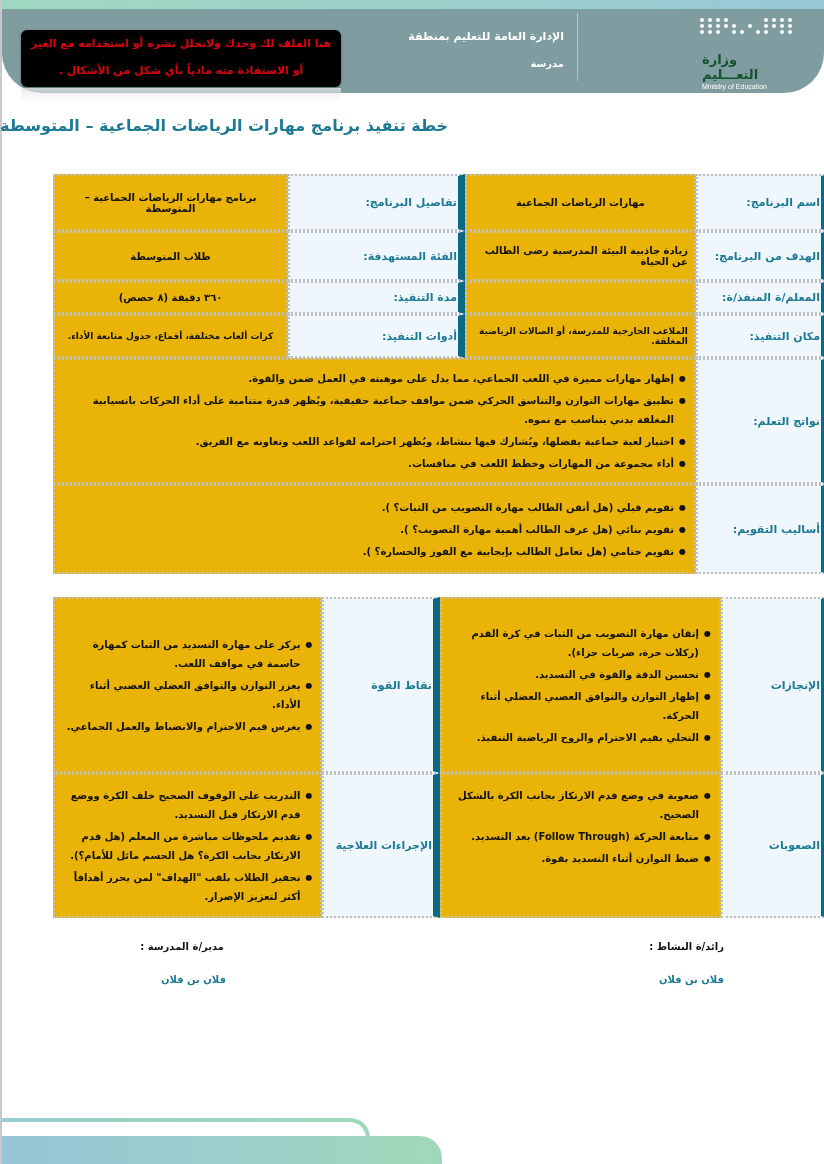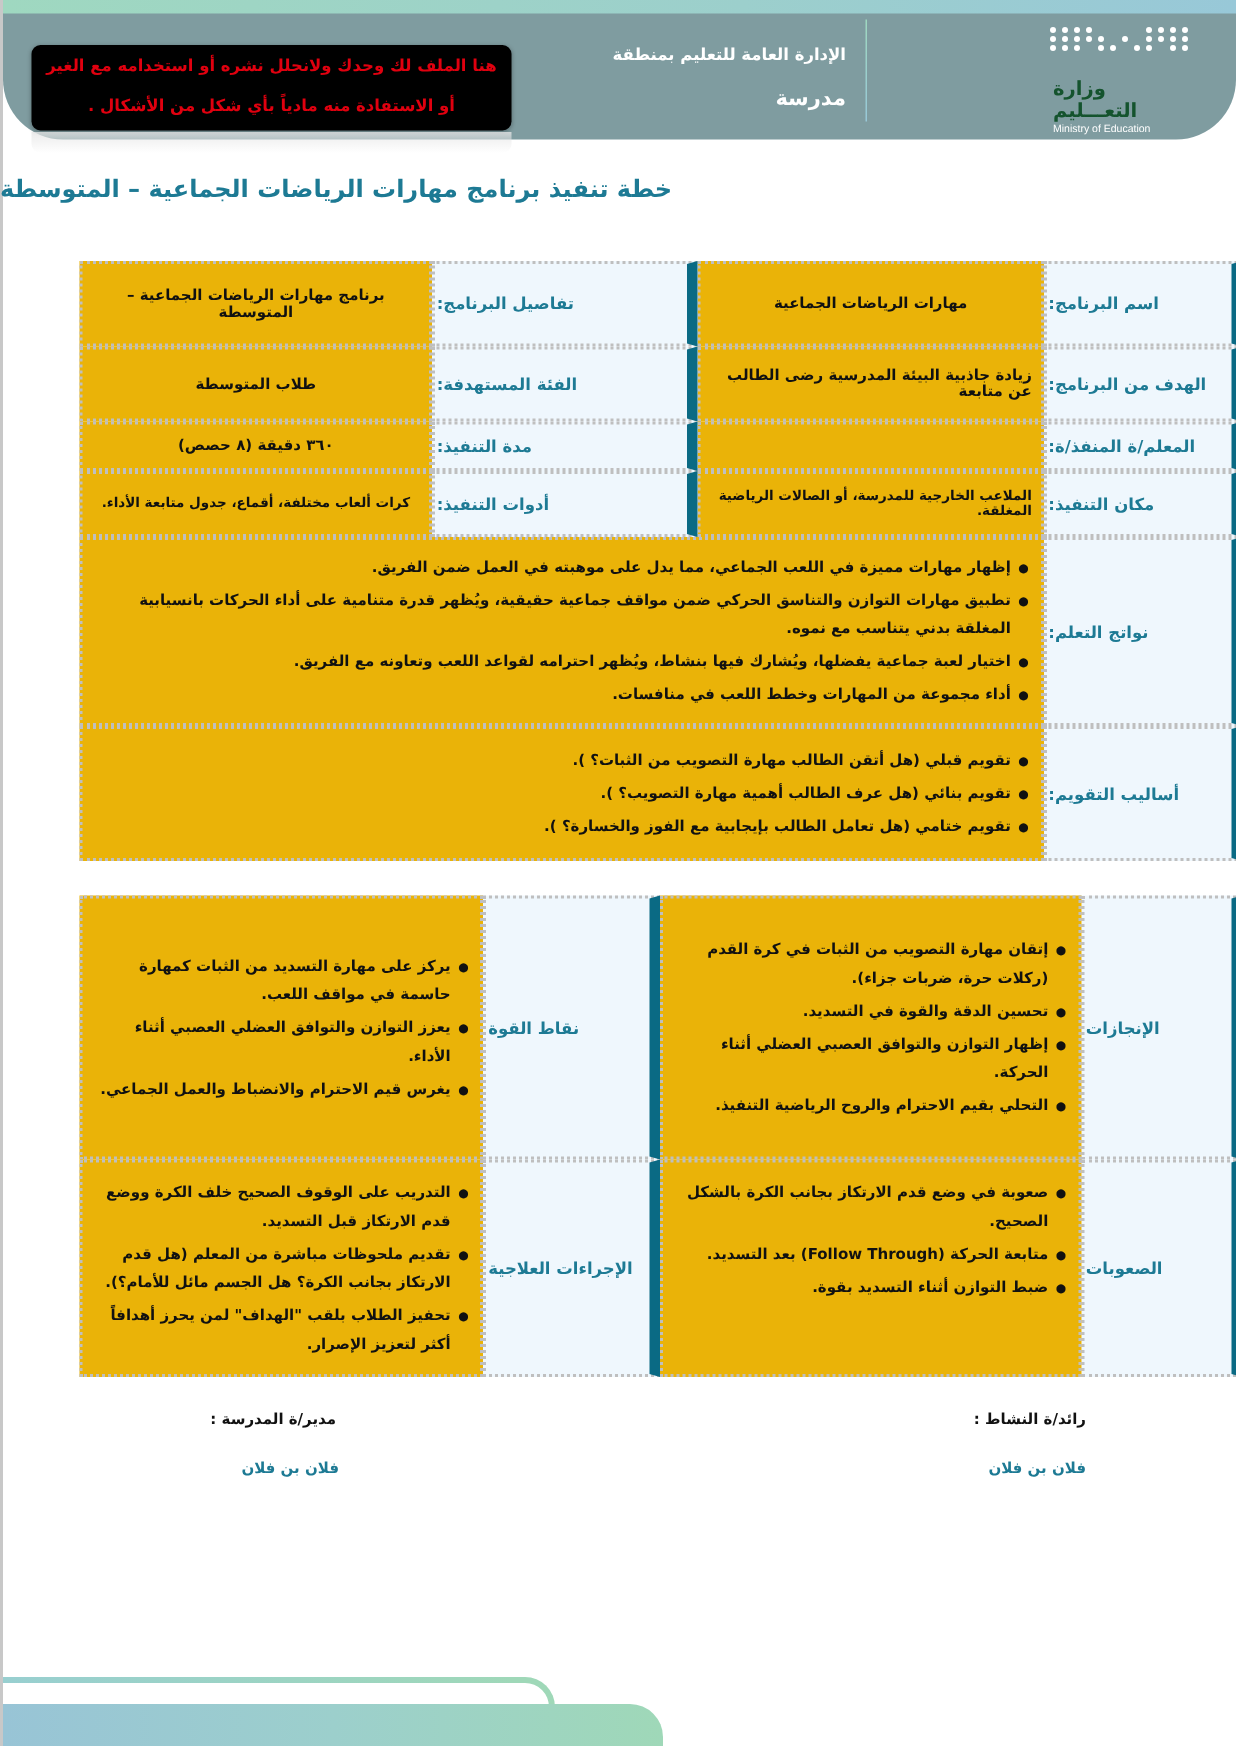--- a/index.html
+++ b/index.html
@@ -9,30 +9,30 @@
   .header-topstrip{position:absolute;left:2px;top:0;width:822px;height:10px;background:linear-gradient(90deg,#9fd8c0,#9ccfcc 60%,#98c8d8);}
   .header-band{position:absolute;left:2px;top:9px;width:822px;height:84px;background:#7f9ca0;border-radius:0 0 40px 40px;}
   .logo{position:absolute;right:30px;top:18px;width:100px;height:60px;}
   .dots{display:grid;grid-template-columns:repeat(12,6px);grid-gap:2px 2px;direction:ltr;margin-left:6px;}
   .dots span{width:4px;height:4px;border-radius:50%;background:#fff;display:block;}
   .dots span.o{background:transparent;}
   .logo-ar{color:#14532d;font-size:13px;direction:rtl;text-align:left;margin-top:18px;font-weight:bold;padding-left:8px;}
   .logo-en{color:#fff;font-size:7px;font-family:"Liberation Sans",sans-serif;margin-top:1px;padding-left:8px;}
   .header-divider{position:absolute;left:577px;top:13px;width:1px;height:68px;background:linear-gradient(#9fd8c0,#98c8d8);}
   .admin-line{position:absolute;right:260px;top:30px;color:#fff;font-size:11px;font-weight:bold;direction:rtl;white-space:nowrap;}
-  .school-line{position:absolute;right:260px;top:58px;color:#fff;font-size:14px;font-weight:bold;direction:rtl;text-align:center;}
+  .school-line{position:absolute;right:260px;top:58px;color:#fff;font-size:10px;font-weight:bold;direction:rtl;text-align:center;}
   .notice{position:absolute;left:21px;top:30px;width:320px;height:57px;background:#000000;border-radius:6px;box-shadow:0 1px 3px rgba(0,0,0,.3);direction:rtl;text-align:center;color:#e0000f;font-size:11px;font-weight:bold;line-height:27px;}
   .notice-reflection{position:absolute;left:21px;top:88px;width:320px;height:14px;background:linear-gradient(rgba(230,230,230,.8),rgba(255,255,255,0));border-radius:0 0 6px 6px;color:rgba(224,0,15,.15);font-size:9px;text-align:center;overflow:hidden;direction:rtl;}
   
   .page-title{position:absolute;left:0;width:684px;top:116px;text-align:left;color:#1d7a94;font-size:16px;font-weight:bold;direction:rtl;}
   
   table{border-collapse:separate;border-spacing:0;direction:rtl;}
   td{border:2px dotted #bfbfbf;font-size:10px;color:#111;vertical-align:middle;}
   .info{position:absolute;left:53px;top:174px;width:775px;}
-  .lab{background:#eff7fd;color:#1d7a94;font-weight:bold;text-align:left;border-right:7px solid #0a6a84 !important;font-size:11px;}
+  .lab{background:#eff7fd;color:#1d7a94;font-weight:bold;text-align:right;border-right:7px solid #0a6a84 !important;font-size:11px;}
   .val{background:#eab308;padding:2px 6px;}
   .val.c{text-align:center;font-weight:bold;}
   .val.r{text-align:right;font-weight:bold;}
   ul{margin:0;padding:0 14px 0 0;list-style:none;}
   li{position:relative;font-weight:bold;font-size:10px;line-height:19px;margin:3px 0;}
   li:before{content:"●";position:absolute;right:-12px;top:0;font-size:8px;}
   .ach{position:absolute;left:53px;top:597px;width:775px;}
   .footer-sign{position:absolute;font-size:10px;font-weight:bold;direction:rtl;color:#111;}
   .footer-name{position:absolute;font-size:10px;font-weight:bold;direction:rtl;color:#1d7a94;}
   .bottom-thin{position:absolute;left:2px;top:1118px;width:345px;height:4px;background:linear-gradient(90deg,#98cfd0,#9fd8b8);}
@@ -108,41 +108,41 @@
     </colgroup>
   <tbody>
       <tr style="height:57px">
     <td class="lab">اسم البرنامج:</td>
     <td class="val c">مهارات الرياضات الجماعية</td>
     <td class="lab">تفاصيل البرنامج:</td>
     <td class="val c">برنامج مهارات الرياضات الجماعية – المتوسطة</td>
   </tr>
   <tr style="height:50px">
     <td class="lab">الهدف من البرنامج:</td>
-    <td class="val r">زيادة جاذبية البيئة المدرسية رضى الطالب عن متابعة</td>
+    <td class="val r">زيادة جاذبية البيئة المدرسية رضى الطالب عن الحياة</td>
     <td class="lab">الفئة المستهدفة:</td>
     <td class="val c">طلاب المتوسطة</td>
   </tr>
   <tr style="height:33px">
     <td class="lab">المعلم/ة المنفذ/ة:</td>
     <td class="val c"></td>
     <td class="lab">مدة التنفيذ:</td>
     <td class="val c">٣٦٠ دقيقة (٨ حصص)</td>
   </tr>
   <tr style="height:44px">
     <td class="lab">مكان التنفيذ:</td>
     <td class="val r" style="font-size:9px">الملاعب الخارجية للمدرسة، أو الصالات الرياضية المغلقة.</td>
     <td class="lab">أدوات التنفيذ:</td>
     <td class="val c" style="font-size:9px">كرات ألعاب مختلفة، أقماع، جدول متابعة الأداء.</td>
   </tr>
   <tr style="height:126px">
     <td class="lab">نواتج التعلم:</td>
     <td colspan="3" class="val">
       <ul>
-        <li>إظهار مهارات مميزة في اللعب الجماعي، مما يدل على موهبته في العمل ضمن الفريق.</li>
+        <li>إظهار مهارات مميزة في اللعب الجماعي، مما يدل على موهبته في العمل ضمن والقوة.</li>
         <li>تطبيق مهارات التوازن والتناسق الحركي ضمن مواقف جماعية حقيقية، ويُظهر قدرة متنامية على أداء الحركات بانسيابية المغلقة بدني يتناسب مع نموه.</li>
         <li>اختيار لعبة جماعية يفضلها، ويُشارك فيها بنشاط، ويُظهر احترامه لقواعد اللعب وتعاونه مع الفريق.</li>
         <li>أداء مجموعة من المهارات وخطط اللعب في منافسات.</li>
       </ul>
     </td>
   </tr>
   <tr style="height:90px">
     <td class="lab">أساليب التقويم:</td>
     <td colspan="3" class="val">
       <ul>

